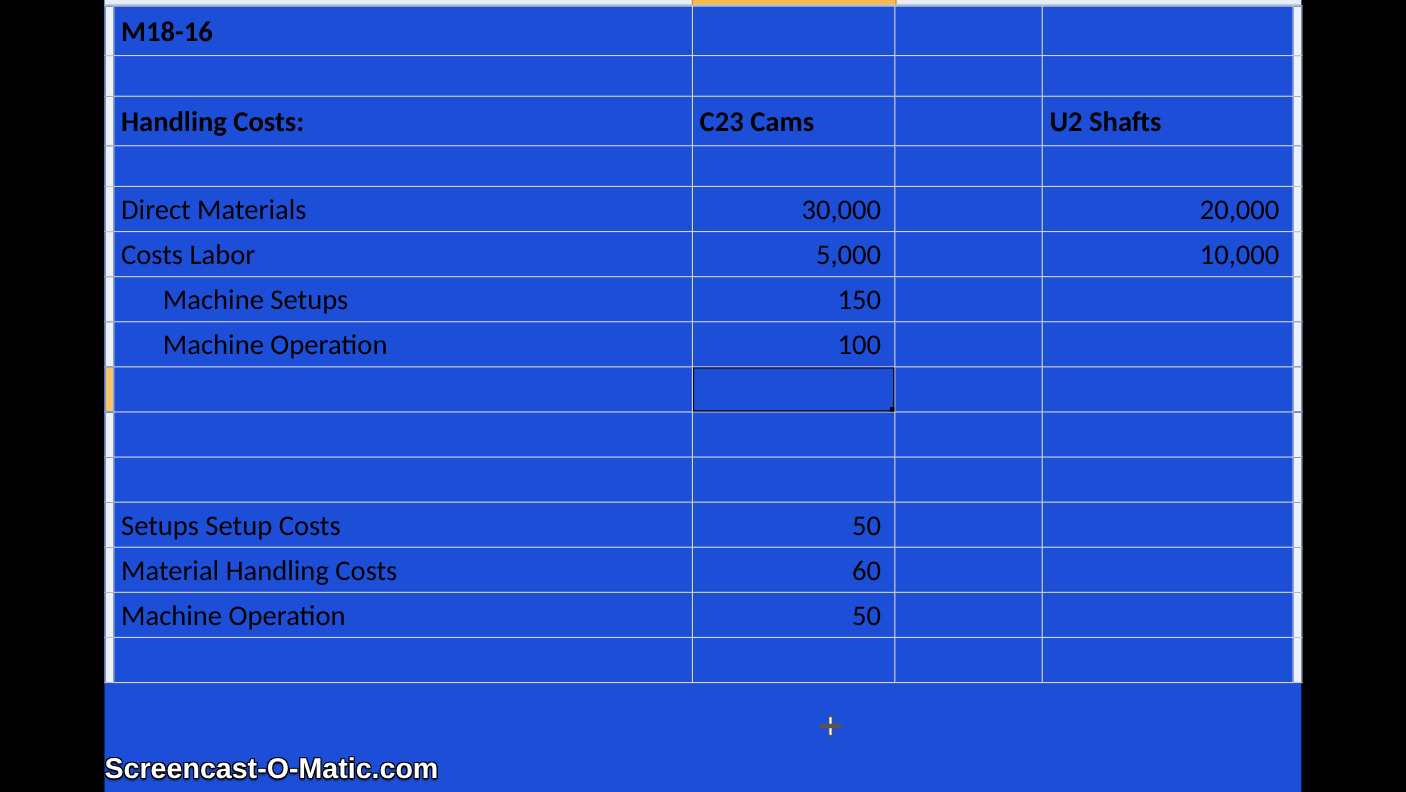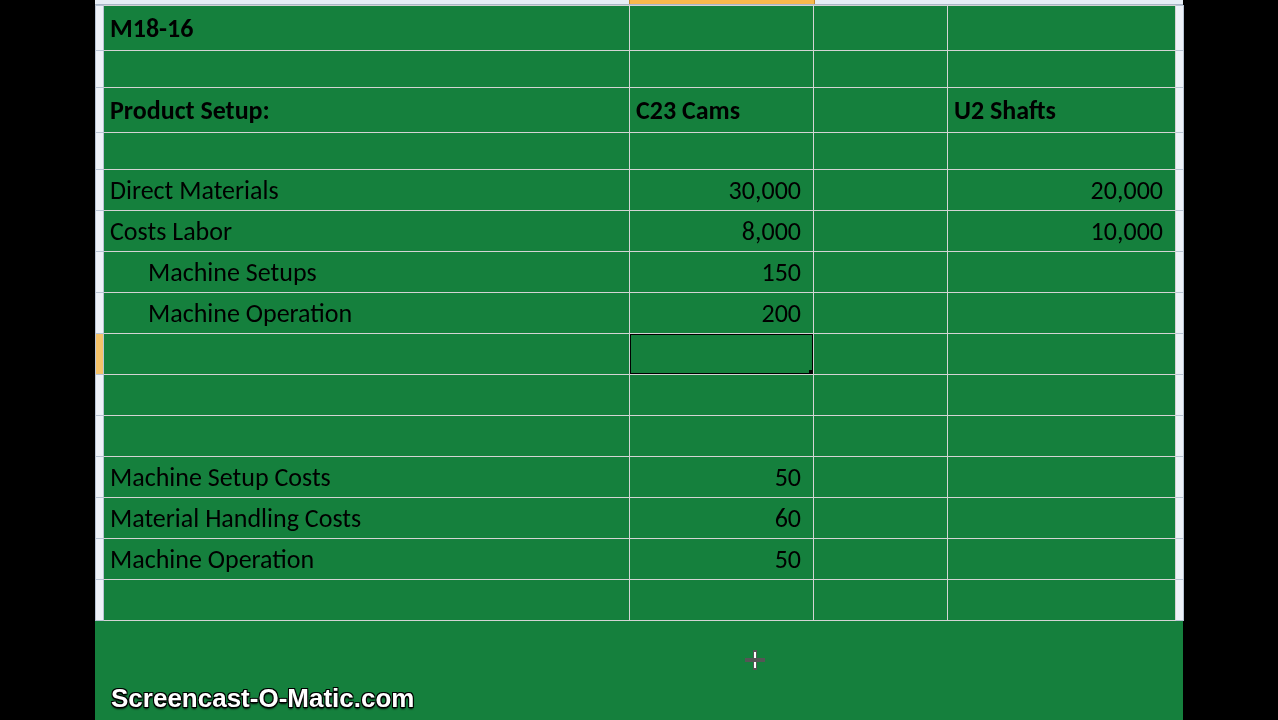--- a/index.html
+++ b/index.html
@@ -10,21 +10,21 @@
     width: 1278px;
     height: 720px;
     overflow: hidden;
   }
   .stage {
     position: absolute;
     left: 95px;
     top: 0;
     width: 1088px;
     height: 720px;
-    background: #15803d;
+    background: #1d4ed8;
   }
   table.sheet {
     border-collapse: collapse;
     width: 100%;
     table-layout: fixed;
   }
   col.rowhdr { width: 8px; }
   col.colA   { width: 526px; }
   col.colB   { width: 184px; }
   col.colC   { width: 134px; }
@@ -120,21 +120,21 @@
   .cursor-plus .h1,
   .cursor-plus .h2 {
     position: absolute;
     background: #fff;
   }
   .cursor-plus .h1 { left: 9px; top: 2px; width: 2px; height: 16px; }
   .cursor-plus .h2 { top: 9px; left: 2px; height: 2px; width: 16px; }
 
   .watermark {
     position: absolute;
-    left: 16px;
+    left: 0;
     bottom: 6px;
     font-family: Arial, sans-serif;
     font-size: 26px;
     font-weight: 700;
     color: #fff;
     text-shadow:
       -1px -1px 0 #000,
        1px -1px 0 #000,
       -1px  1px 0 #000,
        1px  1px 0 #000,
@@ -171,21 +171,21 @@
       <tr class="short">
         <td class="rownum"></td>
         <td></td>
         <td></td>
         <td></td>
         <td></td>
         <td class="lastcol"></td>
       </tr>
       <tr class="tall">
         <td class="rownum"></td>
-        <td class="bold">Product Setup:</td>
+        <td class="bold">Handling Costs:</td>
         <td class="bold">C23 Cams</td>
         <td></td>
         <td class="bold">U2 Shafts</td>
         <td class="lastcol"></td>
       </tr>
       <tr class="short">
         <td class="rownum"></td>
         <td></td>
         <td></td>
         <td></td>
@@ -196,37 +196,37 @@
         <td class="rownum"></td>
         <td>Direct Materials</td>
         <td class="right">30,000</td>
         <td></td>
         <td class="right">20,000</td>
         <td class="lastcol"></td>
       </tr>
       <tr>
         <td class="rownum"></td>
         <td>Costs Labor</td>
-        <td class="right">8,000</td>
+        <td class="right">5,000</td>
         <td></td>
         <td class="right">10,000</td>
         <td class="lastcol"></td>
       </tr>
       <tr>
         <td class="rownum"></td>
         <td class="indent1">Machine Setups</td>
         <td class="right">150</td>
         <td></td>
         <td></td>
         <td class="lastcol"></td>
       </tr>
       <tr>
         <td class="rownum"></td>
         <td class="indent1">Machine Operation</td>
-        <td class="right">200</td>
+        <td class="right">100</td>
         <td></td>
         <td></td>
         <td class="lastcol"></td>
       </tr>
       <tr class="selrow">
         <td class="rownum"></td>
         <td></td>
         <td style="position:relative;">
           <div class="selcell" style="left:-2px; top:-2px; right:-2px; bottom:-2px;">
             <div class="selhandle"></div>
@@ -247,21 +247,21 @@
       <tr>
         <td class="rownum"></td>
         <td></td>
         <td></td>
         <td></td>
         <td></td>
         <td class="lastcol"></td>
       </tr>
       <tr>
         <td class="rownum"></td>
-        <td>Machine Setup Costs</td>
+        <td>Setups Setup Costs</td>
         <td class="right">50</td>
         <td></td>
         <td></td>
         <td class="lastcol"></td>
       </tr>
       <tr>
         <td class="rownum"></td>
         <td>Material Handling Costs</td>
         <td class="right">60</td>
         <td></td>

